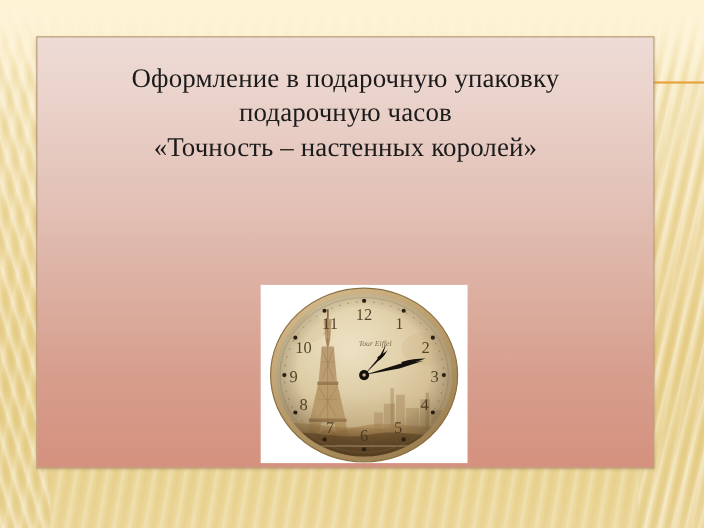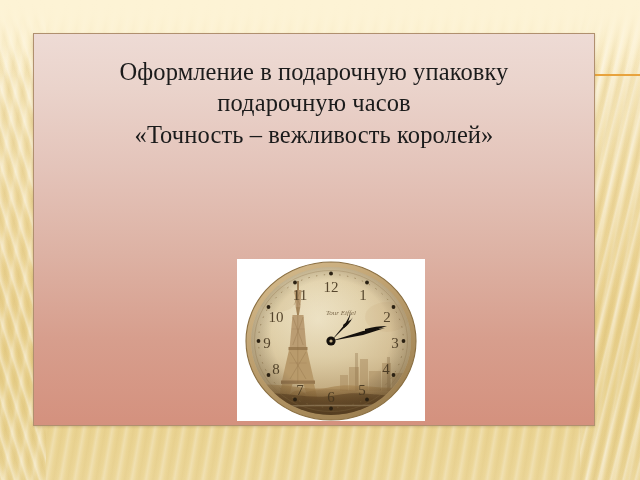--- a/index.html
+++ b/index.html
@@ -171,21 +171,21 @@
   <div class="bg-stripes-right"></div>
   <div class="bg-stripe-mask"></div>
 
   <div class="accent-rule"></div>
 
   <div id="content-panel">
 
     <div id="title-block">
       <span class="tl">Оформление в подарочную упаковку</span>
       <span class="tl">подарочную часов</span>
-      <span class="tl">«Точность – вежливость королей»</span>
+      <span class="tl">«Точность – настенных королей»</span>
     </div>
 
     <div id="clock-figure">
       <svg id="clock-svg" viewBox="0 0 188 162" xmlns="http://www.w3.org/2000/svg" role="img">
         <defs>
 
           <radialGradient id="faceGrad" cx="42%" cy="36%" r="78%">
             <stop offset="0%" stop-color="#f0e6cb"></stop>
             <stop offset="38%" stop-color="#e2d2ac"></stop>
             <stop offset="70%" stop-color="#cdb489"></stop>

